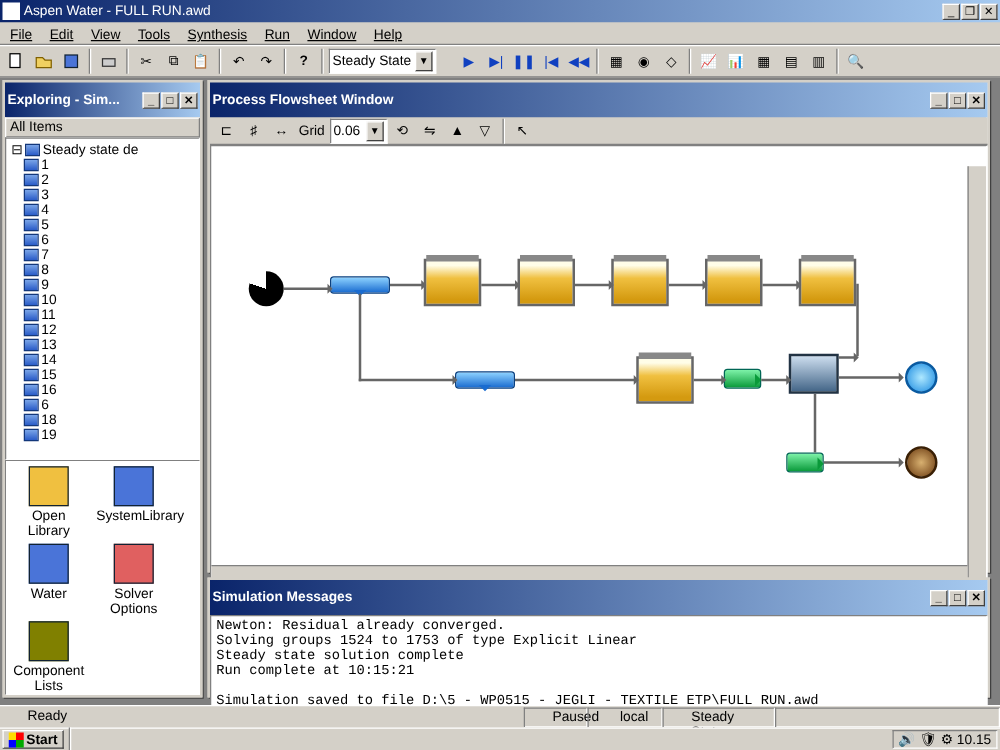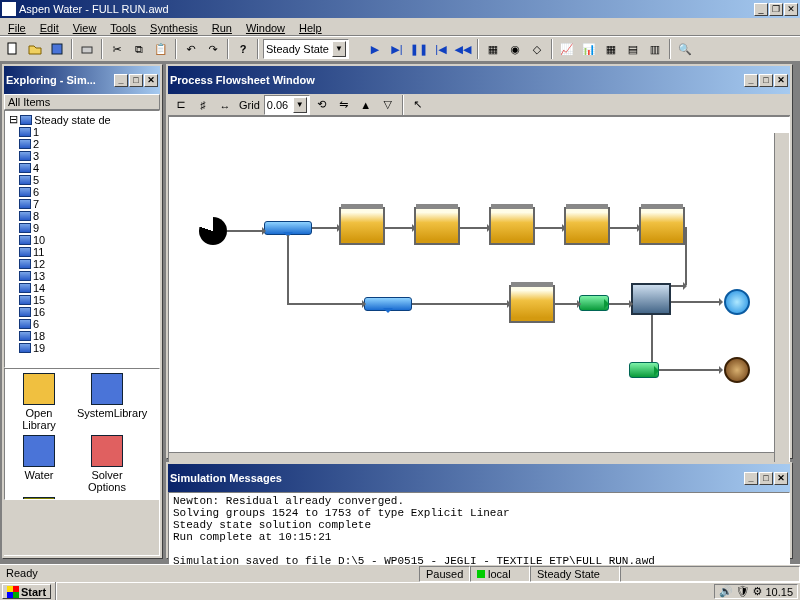--- a/index.html
+++ b/index.html
@@ -11,35 +11,35 @@
 .winbtn { width: 14px; height: 13px; background: #d4d0c8; border: 1px solid #fff; border-right-color:#404040; border-bottom-color:#404040; font-size: 9px; text-align: center; line-height: 10px; color:#000; cursor: default; }
 .menubar { background: #d4d0c8; height: 18px; display: flex; align-items: flex-end; padding: 0 2px; gap: 2px; border-bottom: 1px solid #808080; text-decoration: underline; }
 .menubar span { padding: 1px 6px; cursor: default; }
 .toolbar { background: #d4d0c8; height: 26px; display: flex; align-items: center; padding: 1px 3px; gap: 2px; border-top: 1px solid #fff; border-bottom: 1px solid #808080; }
 .tbtn { width: 20px; height: 20px; border: 1px solid transparent; display: flex; align-items: center; justify-content: center; cursor: default; }
 .tsep { width: 2px; height: 20px; border-left: 1px solid #808080; border-right: 1px solid #fff; margin: 0 2px; }
 .combo { height: 20px; border: 1px solid #808080; border-right-color:#fff; border-bottom-color:#fff; background: #fff; display: flex; align-items: center; padding: 0 2px; min-width: 86px; font-size: 11px; }
 .combo .arrow { background:#d4d0c8; border:1px solid #fff; border-right-color:#404040;border-bottom-color:#404040; width:14px; height:16px; margin-left:auto; text-align:center; font-size:8px; line-height:14px;}
 .workspace { position: absolute; top: 62px; left: 0; right: 0; bottom: 36px; background: #808080; }
 .statusbar { position: absolute; bottom: 18px; left: 0; right: 0; height: 18px; background: #d4d0c8; border-top: 1px solid #fff; display: flex; align-items: center; }
-.statuscell { border: 1px solid #808080; border-top-color:#808080; border-left-color:#808080; border-right-color:#fff; border-bottom-color:#fff; padding: 1px 6px; height: 16px; }
+.statuscell { border: 1px solid #808080; border-top-color:#808080; border-left-color:#808080; border-right-color:#fff; border-bottom-color:#fff; padding: 1px 22px; height: 16px; }
 .taskbar { position: absolute; bottom: 0; left: 0; right: 0; height: 18px; background: #d4d0c8; border-top: 1px solid #fff; display: flex; align-items: center; padding: 0 2px; gap: 2px; }
 .startbtn { background: #d4d0c8; border: 1px solid #fff; border-right-color:#404040;border-bottom-color:#404040; padding: 0 4px; height: 15px; display:flex;align-items:center;gap:2px; font-weight:bold; }
 .taskbtn { background: #d4d0c8; border: 1px solid #808080; border-right-color:#fff;border-bottom-color:#fff; padding: 0 4px; height: 15px; display:flex;align-items:center;gap:2px; }
 .tray { margin-left: auto; border: 1px solid #808080; border-right-color:#fff;border-bottom-color:#fff; padding: 0 4px; height: 15px; display:flex;align-items:center;gap:3px; }
 
 .subwin { position: absolute; background: #d4d0c8; border: 2px solid #d4d0c8; box-shadow: 1px 1px 0 #404040, -1px -1px 0 #fff inset; }
 .subwin .subtitle { background: linear-gradient(to right, #0a246a, #a6caf0); color: #fff; height: 28px; display: flex; align-items: center; padding: 0 2px; font-weight: bold; }
 
 .explorer { left: 2px; top: 2px; width: 160px; height: 494px; }
 .explorer .contenthdr { background:#d4d0c8; border:1px solid #808080; border-top-color:#fff;border-left-color:#fff; padding:1px 3px; }
 .treepane { background:#fff; border:1px solid #808080; border-right-color:#fff;border-bottom-color:#fff; height: 258px; overflow: auto; font-size:11px; padding:2px; }
 .treepane .node { display:flex; align-items:center; gap:2px; padding-left: 12px; white-space: nowrap; }
 .treepane .cube { width:12px;height:10px; background: linear-gradient(#7aa5e8,#2a5cc8); border:1px solid #13377a; display:inline-block; }
-.contentpane { background:#fff; border:1px solid #808080; border-right-color:#fff;border-bottom-color:#fff; height: 132px; overflow:auto; display:flex; flex-wrap:wrap; align-content:flex-start; gap:4px 8px; padding:4px; }
+.contentpane { background:#fff; border:1px solid #808080; border-right-color:#fff;border-bottom-color:#fff; height: 188px; overflow:auto; display:flex; flex-wrap:wrap; align-content:flex-start; gap:4px 8px; padding:4px; }
 .bigicon { width: 60px; text-align:center; font-size:10px; cursor:default; }
 .bigicon .ic { width:32px;height:32px; margin:0 auto 2px; background:#4a74d8; border:1px solid #123; }
 
 .flowsheet { left: 166px; top: 2px; width: 626px; height: 394px; }
 .flowsheet .fstoolbar { background:#d4d0c8; height:22px; display:flex; align-items:center; padding:1px 3px; gap:2px; border-bottom:1px solid #808080; }
 .canvaswrap { position:relative; height: 352px; background:#fff; border:1px solid #808080; border-right-color:#fff;border-bottom-color:#fff; overflow:hidden; }
 .canvas { position:relative; width:100%; height:100%; }
 .tank { position:absolute; width:46px; height:38px; background: linear-gradient(#fffde8 10%, #f0c040 40%, #d49a10 90%); border:2px solid #666; }
 .tank::before { content:""; position:absolute; top:-5px; left:0; right:0; height:5px; background:#888; }
 .blk { position:absolute; }

